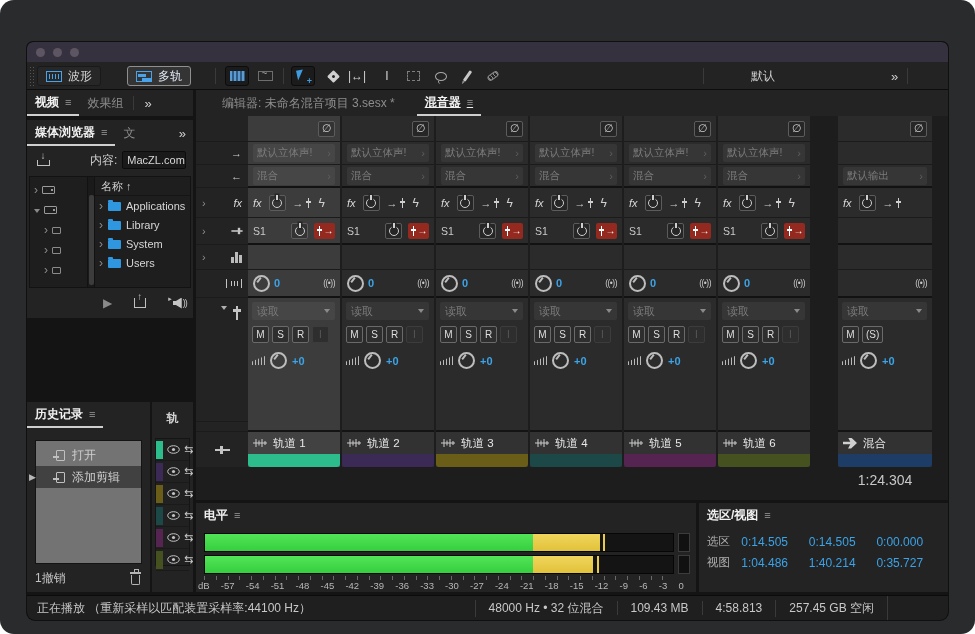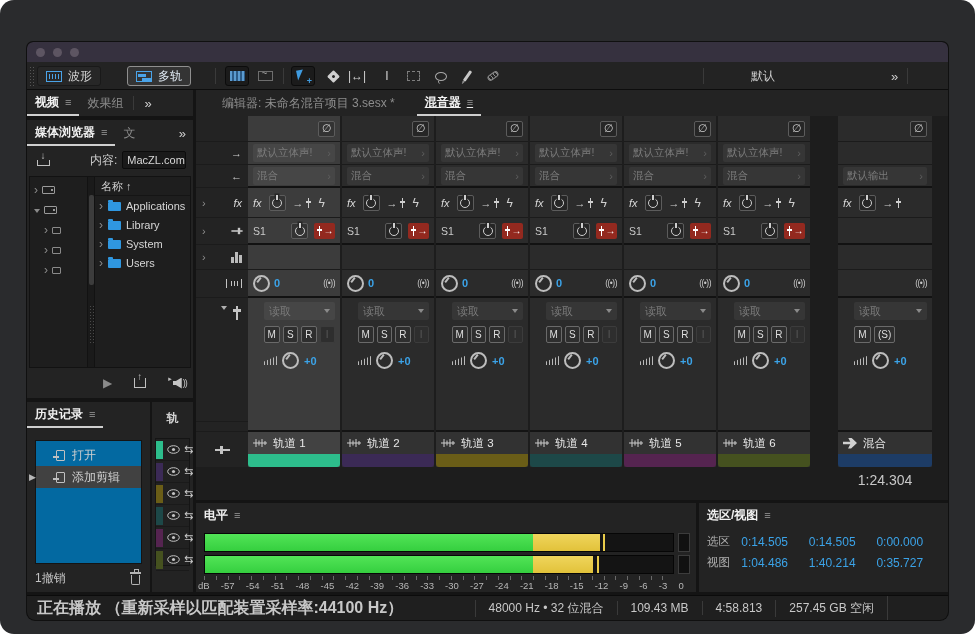--- a/index.html
+++ b/index.html
@@ -100,21 +100,21 @@
   .ic-play { color: #8a8a8a; font-size: 12px; }
   .ic-loopbox { width: 12px; height: 10px; border: 1.5px solid #c0c0c0; border-top: none; position: relative; }
   .ic-loopbox::after { content: '↑'; position: absolute; top: -7px; left: 2px; font-size: 10px; color: #c0c0c0; }
   .ic-speaker { display: flex; align-items: center; }
   .ic-speaker::before { content: '▸'; font-size: 7px; color: #bdbdbd; margin-right: 1px; margin-top: -8px; }
   .spk-body { width: 9px; height: 11px; background: #c4c4c4;
               clip-path: polygon(0 32%,35% 32%,100% 0,100% 100%,35% 68%,0 68%); }
   .spk-waves { color: #c4c4c4; font-size: 9px; letter-spacing: -1px; margin-left: 1px; }
   
   .hist-list { position: absolute; left: 8px; top: 38px; right: 8px; bottom: 28px;
-               background: #0369a1; border: 1px solid #141414; padding-top: 3px; }
+               background: #737373; border: 1px solid #141414; padding-top: 3px; }
   .hist-row { height: 22px; display: flex; align-items: center; gap: 7px; padding-left: 20px;
               color: #d0d0d0; font-size: 12px; position: relative; }
   .hist-row.selected { background: #414141; }
   .hist-marker { display: none; position: absolute; left: -7px; color: #b8b8b8; font-size: 9px; }
   .hist-row.selected .hist-marker { display: block; }
   .ic-doc { width: 9px; height: 11px; border: 1px solid #c0c0c0; border-radius: 1px; position: relative; flex: none; }
   .ic-doc::after { content: ''; position: absolute; left: -4px; bottom: 2px; width: 6px; height: 1.5px; background: #c0c0c0; }
   .hist-footer { position: absolute; left: 8px; right: 10px; bottom: 5px; height: 18px;
                  display: flex; align-items: center; justify-content: space-between; color: #c4c4c4; font-size: 12px; }
   .ic-trash { width: 9px; height: 10px; border: 1px solid #b5b5b5; border-top: none; border-radius: 0 0 2px 2px;
@@ -173,21 +173,21 @@
   .ic-minifader::after { content: ''; position: absolute; left: 1px; top: 3px; width: 5.5px; height: 2.5px; background: currentColor; }
   .ic-bolt { color: #cfcfcf; font-size: 12px; }
   .btn-red { width: 21px; height: 16px; background: #93291f; border-radius: 2px; color: #ffffff;
              display: flex; align-items: center; justify-content: center; gap: 1px; flex: none; }
   .btn-red .arr { color: #fff; font-size: 10px; }
   .knob { width: 17px; height: 17px; border: 2px solid #bdbdbd; border-radius: 50%; position: relative; flex: none; }
   .knob::after { content: ''; position: absolute; width: 2px; height: 6px; background: #bdbdbd;
                  left: 3px; top: 0; transform: rotate(38deg); }
   .blu { color: #3ba3e8; font-weight: bold; font-size: 11px; }
   .ster { font-size: 8.5px; color: #c9c9c9; letter-spacing: -0.5px; margin-left: auto; white-space: nowrap; }
-  .fader-inner { width: 100%; padding: 4px 5px 0 16px; }
+  .fader-inner { width: 100%; padding: 4px 5px 0 4px; }
   .auto-well { height: 18px; background: rgba(255,255,255,0.055); border-radius: 2px; display: flex;
                align-items: center; padding: 0 5px; }
   .auto-well .well-t { font-size: 11px; }
   .caret { width: 0; height: 0; border-left: 3.5px solid transparent; border-right: 3.5px solid transparent;
            border-top: 4px solid #8a8a8a; }
   .msri { display: flex; gap: 3px; margin-top: 6px; }
   .msri span { width: 17px; height: 17px; border: 1px solid #6a6a6a; border-radius: 2px; background: #2e2e2e;
                color: #dedede; font-size: 10px; display: flex; align-items: center; justify-content: center; }
   .msri span.wide { width: auto; padding: 0 3px; }
   .msri span.dim { border-color: #3c3c3c; color: #585858; }
@@ -229,21 +229,21 @@
               justify-content: space-between; color: #b8b8b8; font-size: 9.5px; }
   
   .sv-grid { position: absolute; left: 8px; top: 28px; right: 4px; font-size: 11.5px; }
   .sv-row { display: flex; height: 21px; align-items: center; }
   .sv-c0 { width: 36px; color: #b0b0b0; }
   .sv-c { width: 71px; color: #3ba3e8; font-size: 12px; }
   .sv-h { color: #c4c4c4; font-size: 11.5px; }
   
   .statusbar { position: absolute; left: 0; right: 0; bottom: 0; height: 25px; background: #1f1f1f;
                border-top: 1px solid #0b0b0b; border-radius: 0 0 8px 8px; display: flex; align-items: center; }
-  .status-left { margin-left: 10px; color: #c8c8c8; font-size: 16px; white-space: nowrap; font-weight: bold; }
+  .status-left { margin-left: 10px; color: #c8c8c8; font-size: 12px; white-space: nowrap; }
   .status-right { position: absolute; right: 60px; top: 0; bottom: 0; display: flex; align-items: center;
                   border-right: 1px solid #3a3a3a; }
   .status-seg { border-left: 1px solid #3a3a3a; padding: 0 13px; color: #c8c8c8; font-size: 12px; white-space: nowrap; }
 </style>
 </head>
 <body>
 
 <div class="desktop">
   <div class="window">
 
@@ -315,21 +315,21 @@
           <span class="menu-ic">≡</span>
         </div>
         <div class="tab">
           <span>效果组</span>
         </div>
         <div class="tab-sep"></div>
         <div class="tab-more">»</div>
       </div>
     </div>
 
-    <div class="panel" style="left:0;top:78px;width:166px;height:278px;">
+    <div class="panel" style="left:0;top:78px;width:166px;height:198px;">
       <div class="tabbar">
         <div class="tab active">
           <span>媒体浏览器</span>
           <span class="menu-ic">≡</span>
         </div>
         <div class="tab" style="max-width:26px;overflow:hidden;">
           <span>文</span>
         </div>
         <div class="tab-more" style="margin-left:auto;">»</div>
       </div>

